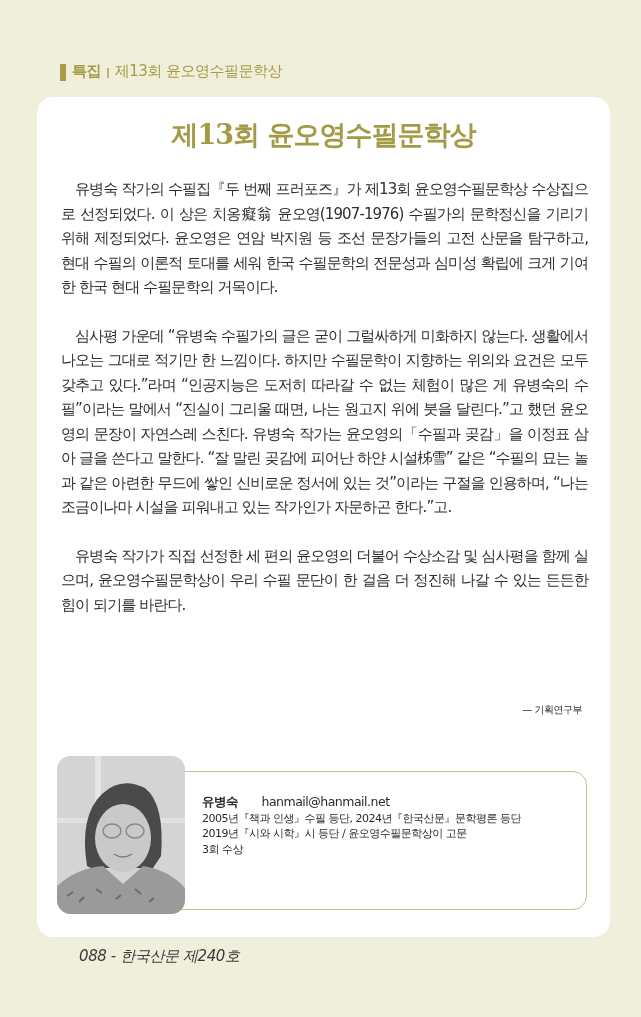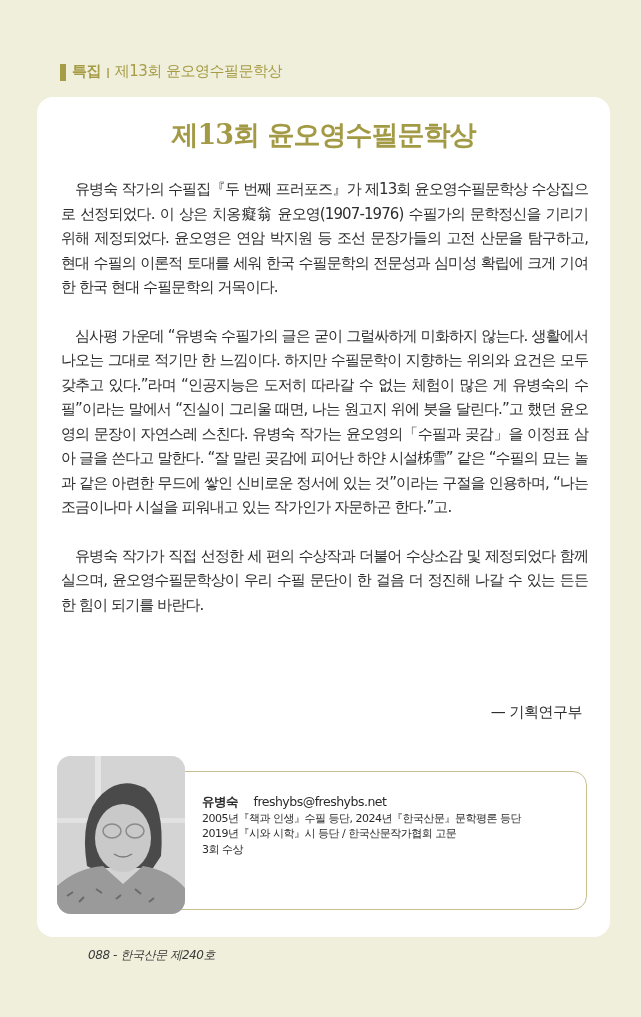--- a/index.html
+++ b/index.html
@@ -33,63 +33,63 @@
     }
     .body-text {
       position: absolute; left: 24px; top: 80px; width: 527px;
       font-size: 15px; line-height: 24.5px; color: #2e2e2e; letter-spacing: -0.9px;
       text-align: justify;
     }
     .body-text p { text-indent: 14px; margin-bottom: 24px; }
     .body-text p.last { margin-bottom: 0; }
     .signoff {
       position: absolute; right: 28px; top: 606px;
-      font-size: 15px; color: #2e2e2e; letter-spacing: -0.5px;
+      font-size: 10px; color: #2e2e2e; letter-spacing: -0.5px;
     }
 
     .author-box {
       position: absolute; left: 62px; top: 674px; width: 488px; height: 139px;
       border: 1.5px solid #c8c08c; border-radius: 14px;
     }
     .photo {
       position: absolute; left: 20px; top: 659px; width: 128px; height: 158px;
       border-radius: 14px; overflow: hidden;
       background: linear-gradient(180deg, #d9d9d9 0%, #c7c7c7 100%);
     }
     .photo svg { width: 100%; height: 100%; display: block; }
 
     .author-info {
       position: absolute; left: 165px; top: 697px; width: 380px;
       font-size: 11px; line-height: 15.6px; color: #2a2a2a; letter-spacing: -0.5px;
     }
     .author-info .name-line { font-size: 12.5px; margin-bottom: 1px; }
-    .author-info .name { font-weight: bold; margin-right: 12px; }
+    .author-info .name { font-weight: bold; margin-right: 20px; }
 
     .footer {
-      position: absolute; left: 88px; top: 947px;
-      font-size: 12px; font-style: italic; color: #3a3a3a; letter-spacing: -0.4px;
+      position: absolute; left: 79px; top: 947px;
+      font-size: 15px; font-style: italic; color: #3a3a3a; letter-spacing: -0.4px;
     }
   </style>
 </head>
 <body>
 
 <div class="section-label">
   <span class="bar"></span>
   <span class="tag">특집</span>
   <span class="sep">I</span>
   <span class="crumb">제13회 윤오영수필문학상</span>
 </div>
 
 <div class="card">
   <h1 class="title">제13회 윤오영수필문학상</h1>
 
   <div class="body-text">
     <p>유병숙 작가의 수필집『두 번째 프러포즈』가 제13회 윤오영수필문학상 수상집으로 선정되었다. 이 상은 치옹癡翁 윤오영(1907-1976) 수필가의 문학정신을 기리기 위해 제정되었다. 윤오영은 연암 박지원 등 조선 문장가들의 고전 산문을 탐구하고, 현대 수필의 이론적 토대를 세워 한국 수필문학의 전문성과 심미성 확립에 크게 기여한 한국 현대 수필문학의 거목이다.</p>
     <p>심사평 가운데 “유병숙 수필가의 글은 굳이 그럴싸하게 미화하지 않는다. 생활에서 나오는 그대로 적기만 한 느낌이다. 하지만 수필문학이 지향하는 위의와 요건은 모두 갖추고 있다.”라며 “인공지능은 도저히 따라갈 수 없는 체험이 많은 게 유병숙의 수필”이라는 말에서 “진실이 그리울 때면, 나는 원고지 위에 붓을 달린다.”고 했던 윤오영의 문장이 자연스레 스친다. 유병숙 작가는 윤오영의「수필과 곶감」을 이정표 삼아 글을 쓴다고 말한다. “잘 말린 곶감에 피어난 하얀 시설柹雪” 같은 “수필의 묘는 놀과 같은 아련한 무드에 쌓인 신비로운 정서에 있는 것”이라는 구절을 인용하며, “나는 조금이나마 시설을 피워내고 있는 작가인가 자문하곤 한다.”고.</p>
-    <p class="last">유병숙 작가가 직접 선정한 세 편의 수상작과 더불어 수상소감 및 제정되었다 함께 실으며, 윤오영수필문학상이 우리 수필 문단이 한 걸음 더 정진해 나갈 수 있는 든든한 힘이 되기를 바란다.</p>
+    <p class="last">유병숙 작가가 직접 선정한 세 편의 윤오영의 더불어 수상소감 및 심사평을 함께 실으며, 윤오영수필문학상이 우리 수필 문단이 한 걸음 더 정진해 나갈 수 있는 든든한 힘이 되기를 바란다.</p>
   </div>
 
   <div class="signoff">— 기획연구부</div>
 
   <div class="author-box"></div>
 
   <div class="photo">
     <svg viewBox="0 0 128 158" preserveAspectRatio="none">
       <rect x="0" y="0" width="128" height="158" fill="#d4d4d4"></rect>
       <rect x="38" y="0" width="6" height="90" fill="#e6e6e6"></rect>
@@ -100,21 +100,21 @@
       <ellipse cx="78" cy="75" rx="9" ry="7" fill="none" stroke="#8a8a8a" stroke-width="1.5"></ellipse>
       <path d="M57 98 Q66 104 75 98" stroke="#7a7a7a" stroke-width="1.5" fill="none"></path>
       <path d="M0 158 L0 130 Q20 112 46 110 L66 128 L86 110 Q112 114 128 132 L128 158 Z" fill="#9a9a9a"></path>
       <path d="M10 140 l6 -4 m6 10 l5 -5 m12 -8 l6 4 m14 6 l5 -4 m14 -6 l6 5 m8 8 l5 -4" stroke="#6a6a6a" stroke-width="2"></path>
     </svg>
   </div>
 
   <div class="author-info">
     <div class="name-line">
       <span class="name">유병숙</span>
-      <span>freshybs@freshybs.net</span>
+      <span>hanmail@hanmail.net</span>
     </div>
     <div>2005년『책과 인생』수필 등단, 2024년『한국산문』문학평론 등단</div>
-    <div>2019년『시와 시학』시 등단 / 한국산문작가협회 고문</div>
+    <div>2019년『시와 시학』시 등단 / 윤오영수필문학상이 고문</div>
     <div>3회 수상</div>
   </div>
 </div>
 
 <div class="footer">088 - 한국산문 제240호</div>
 
 </body></html>

